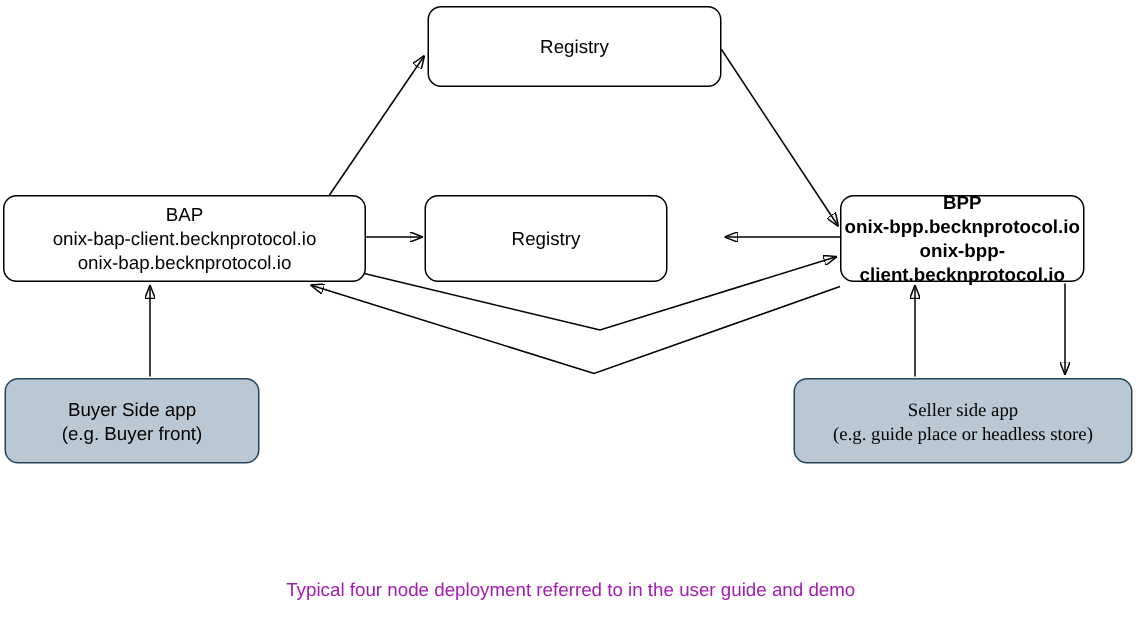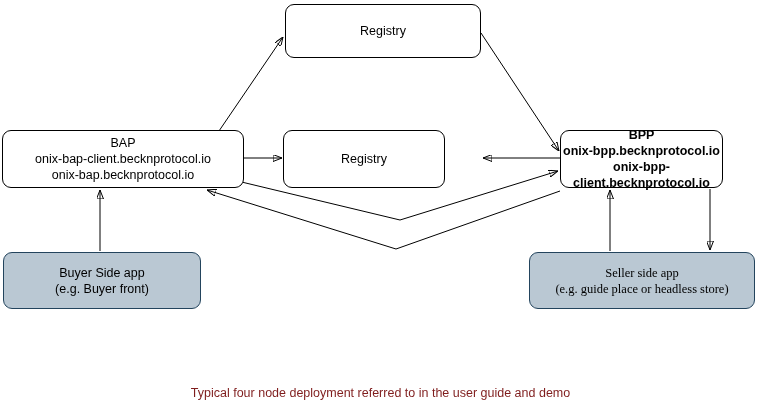--- a/index.html
+++ b/index.html
@@ -28,40 +28,40 @@
     z-index: 2;
   }
   .node.app {
     background: #bac8d3;
     border-color: #23445d;
   }
   #gateway-node  { left: 285px; top: 4px;   width: 196px; height: 54px; }
   #bap-node      { left: 2px;   top: 130px; width: 242px; height: 58px; }
   #registry-node { left: 283px; top: 130px; width: 162px; height: 58px; }
   #bpp-node      { left: 560px; top: 130px; width: 163px; height: 58px; font-weight: bold; }
-  #buyer-node    { left: 3px;   top: 252px; width: 198px; height: 57px; }
+  #buyer-node    { left: 3px;   top: 252px; width: 170px; height: 57px; }
   #seller-node   { left: 529px; top: 252px; width: 226px; height: 57px; font-family: Liberation Serif, serif; }
   #arrow-layer {
     position: absolute;
     left: 0; top: 0;
     width: 761px; height: 411px;
     z-index: 1;
   }
   #arrow-layer path, #arrow-layer line {
     stroke: #000000;
     stroke-width: 1;
     fill: none;
   }
   #caption {
     position: absolute;
     left: 0; top: 386px;
     width: 761px;
     text-align: center;
     font-size: 12.5px;
-    color: #7f1d1d;
+    color: #a21caf;
   }
 </style>
 </head>
 <body>
 
 <div id="canvas">
 
   <svg id="arrow-layer" viewBox="0 0 761 411" xmlns="http://www.w3.org/2000/svg">
     <defs>
       <marker id="arrowhead" markerWidth="9" markerHeight="7" refX="9" refY="3.5" orient="auto" markerUnits="userSpaceOnUse">

